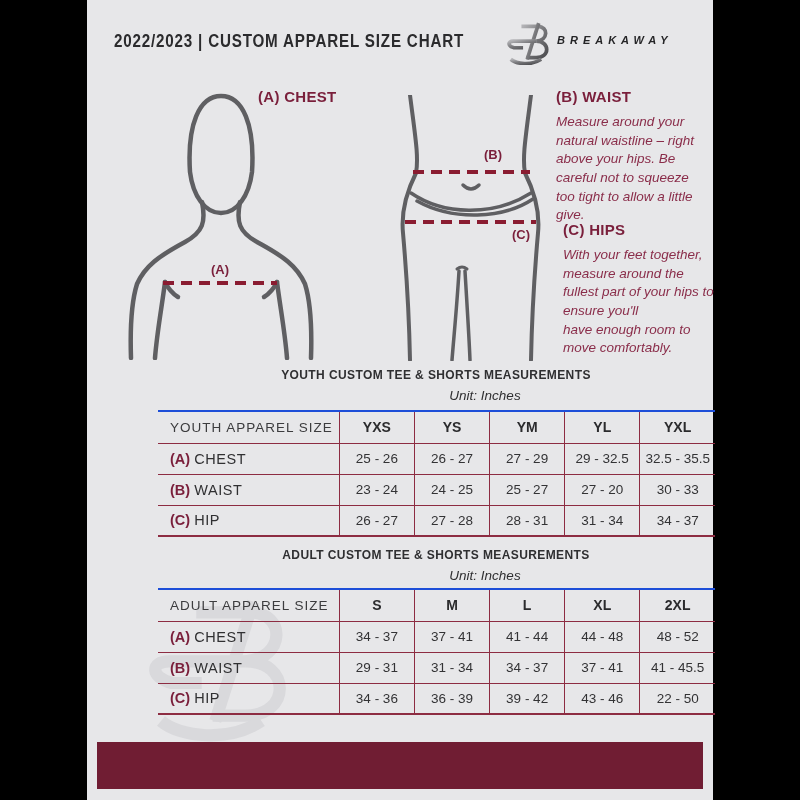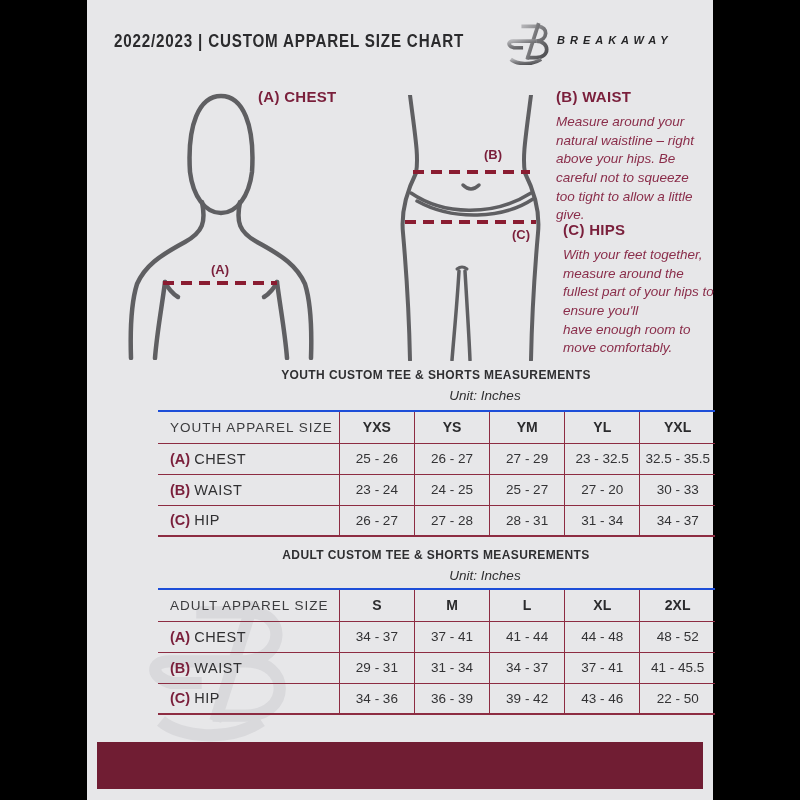--- a/index.html
+++ b/index.html
@@ -141,21 +141,21 @@
           <td class="col-size size-hdr">YS</td>
           <td class="col-size size-hdr">YM</td>
           <td class="col-size size-hdr">YL</td>
           <td class="col-size size-hdr">YXL</td>
         </tr>
         <tr class="data-row">
           <td class="row-label"><span class="pfx">(A)</span><span>CHEST</span></td>
           <td class="val">25 - 26</td>
           <td class="val">26 - 27</td>
           <td class="val">27 - 29</td>
-          <td class="val">23 - 32.5</td>
+          <td class="val">29 - 32.5</td>
           <td class="val">32.5 - 35.5</td>
         </tr>
         <tr class="data-row">
           <td class="row-label"><span class="pfx">(B)</span><span>WAIST</span></td>
           <td class="val">23 - 24</td>
           <td class="val">24 - 25</td>
           <td class="val">25 - 27</td>
           <td class="val">27 - 20</td>
           <td class="val">30 - 33</td>
         </tr>

